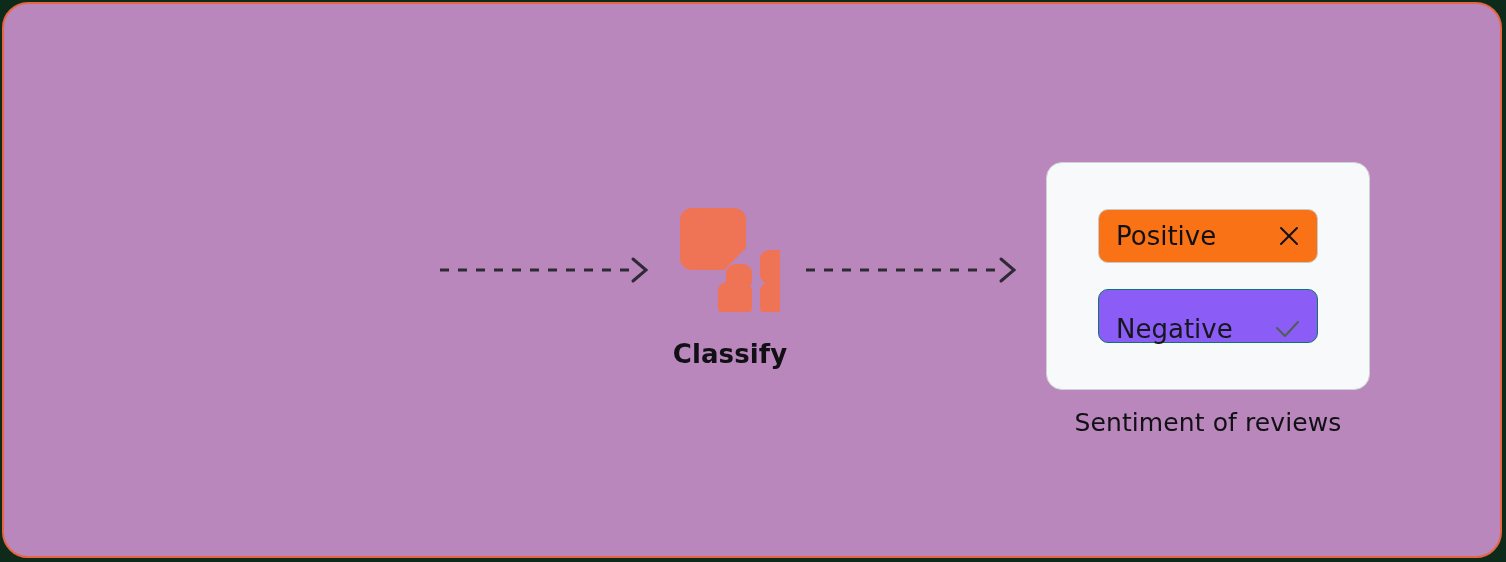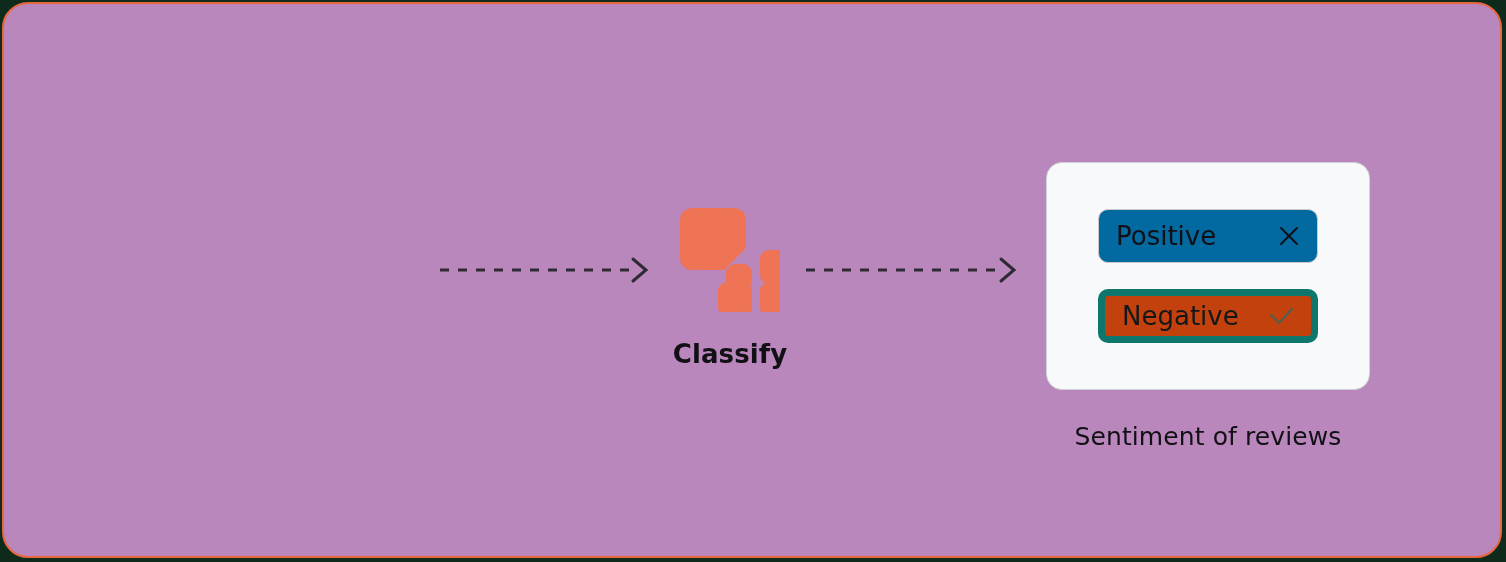--- a/index.html
+++ b/index.html
@@ -125,33 +125,34 @@
     box-sizing: border-box;
     display: flex;
     align-items: center;
     justify-content: space-between;
     padding: 0 15px 0 17px;
     font-size: 26px;
     font-family: "DejaVu Sans", sans-serif;
     font-weight: 400;
   }
   .pill-positive {
-    background: #0369a1;
+    background: #f97316;
     border: 1px solid #c9c9c7;
     color: #111015;
   }
   .pill-negative {
-    background: #c2410c;
-    border: 7px solid #0f766e;
+    background: #8b5cf6;
+    border: 1px solid #0f766e;
     color: #15181a;
+    align-items: flex-end;
   }
   .pill-label { line-height: 1; }
   .pill-icon { display: flex; align-items: center; }
 
-  #stage-output .stage-label { margin-top: 32px; }
+  #stage-output .stage-label { margin-top: 18px; }
 </style>
 </head>
 <body>
 
 <div class="canvas">
 
 
   <div class="arrow" id="arrow-1">
     <svg width="212" height="32" viewBox="0 0 212 32" aria-hidden="true">
       <line x1="0" y1="16" x2="195" y2="16" stroke="#2e2a33" stroke-width="3" stroke-dasharray="9 9" stroke-linecap="butt"></line>

